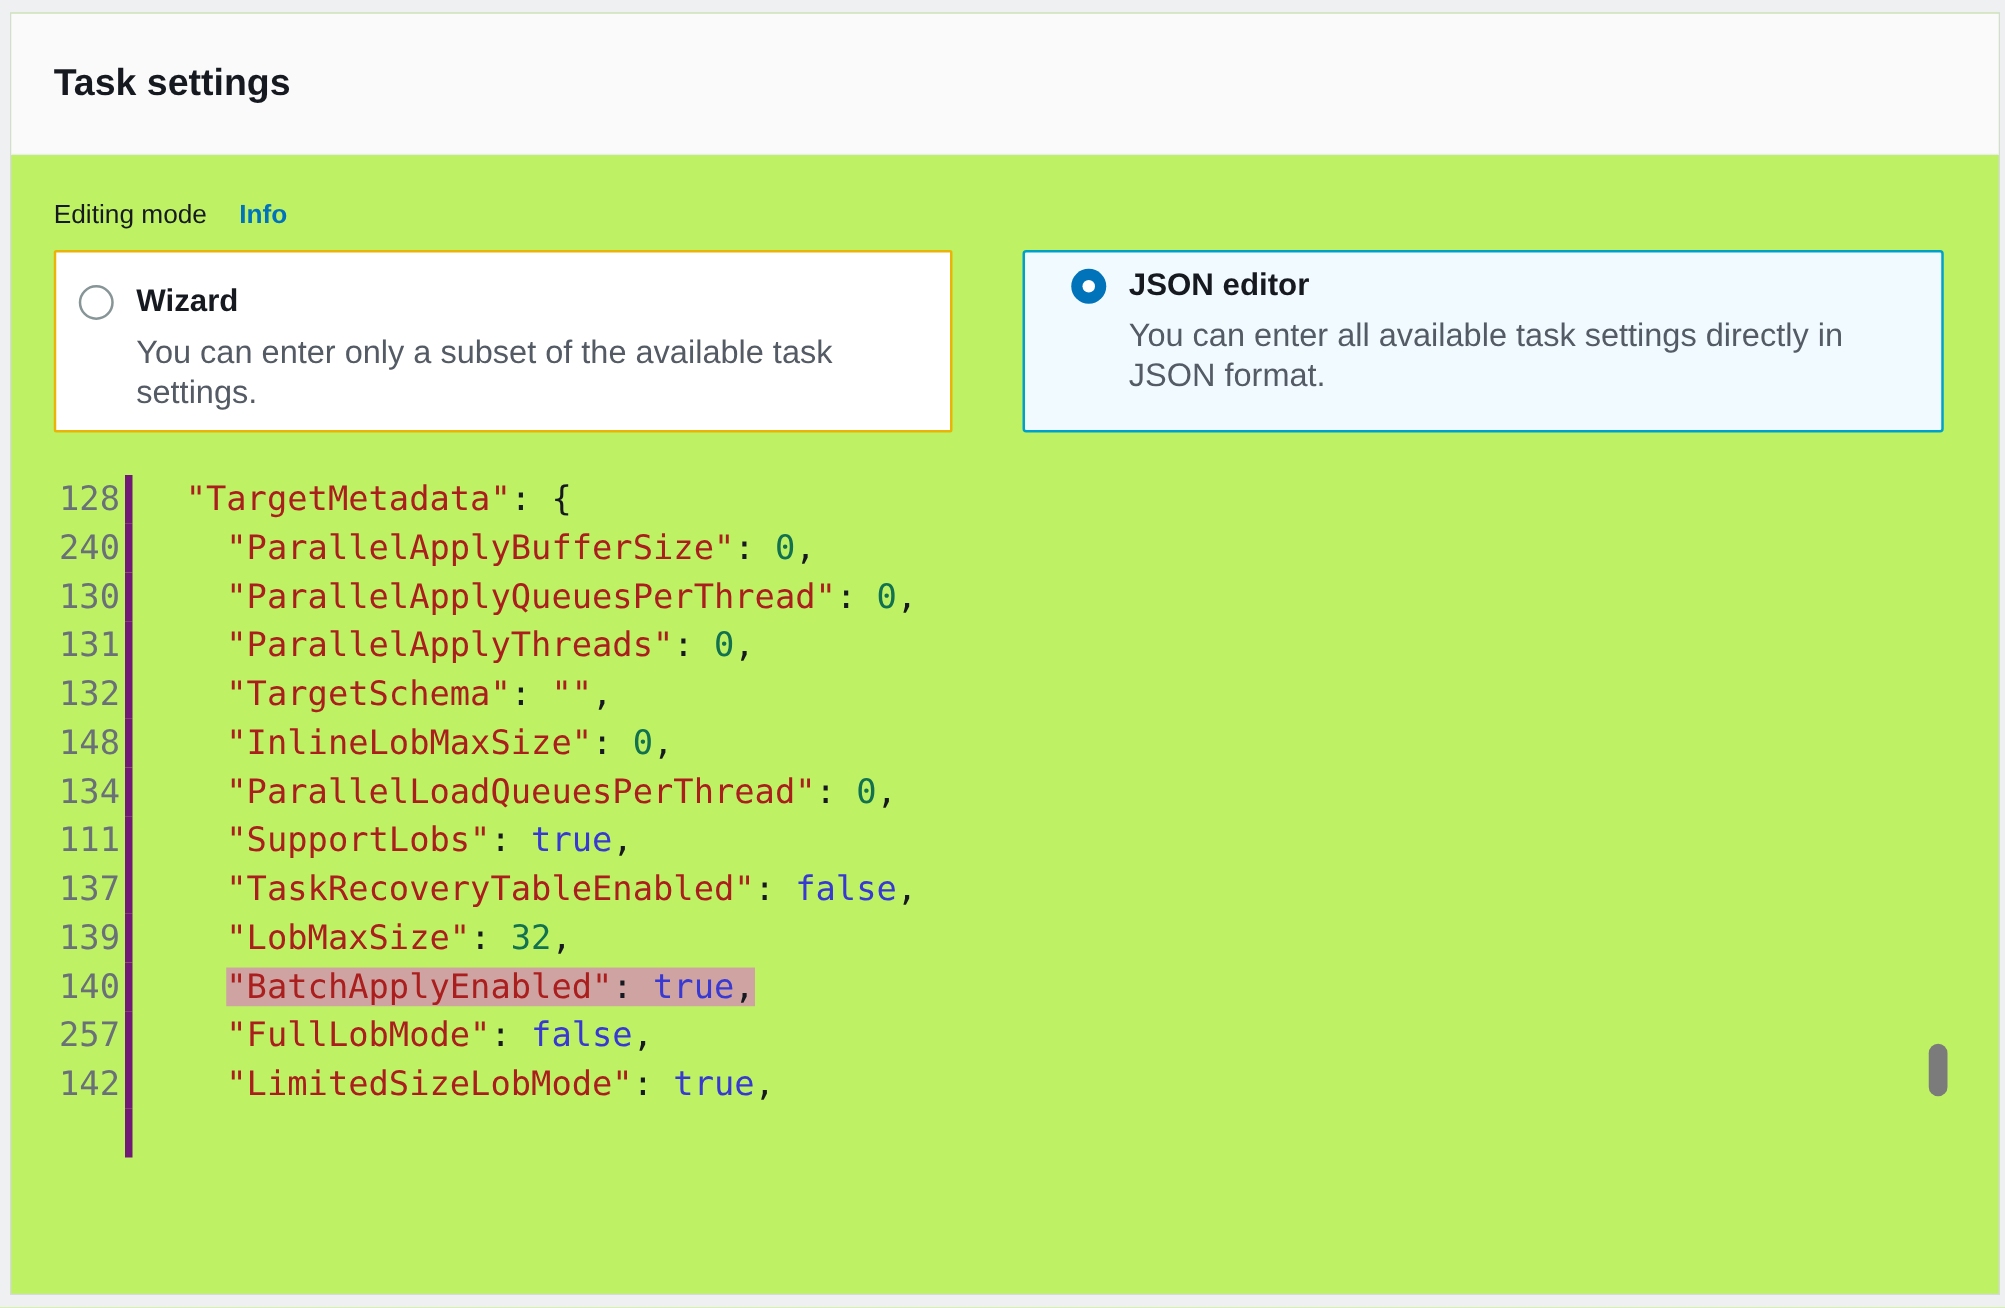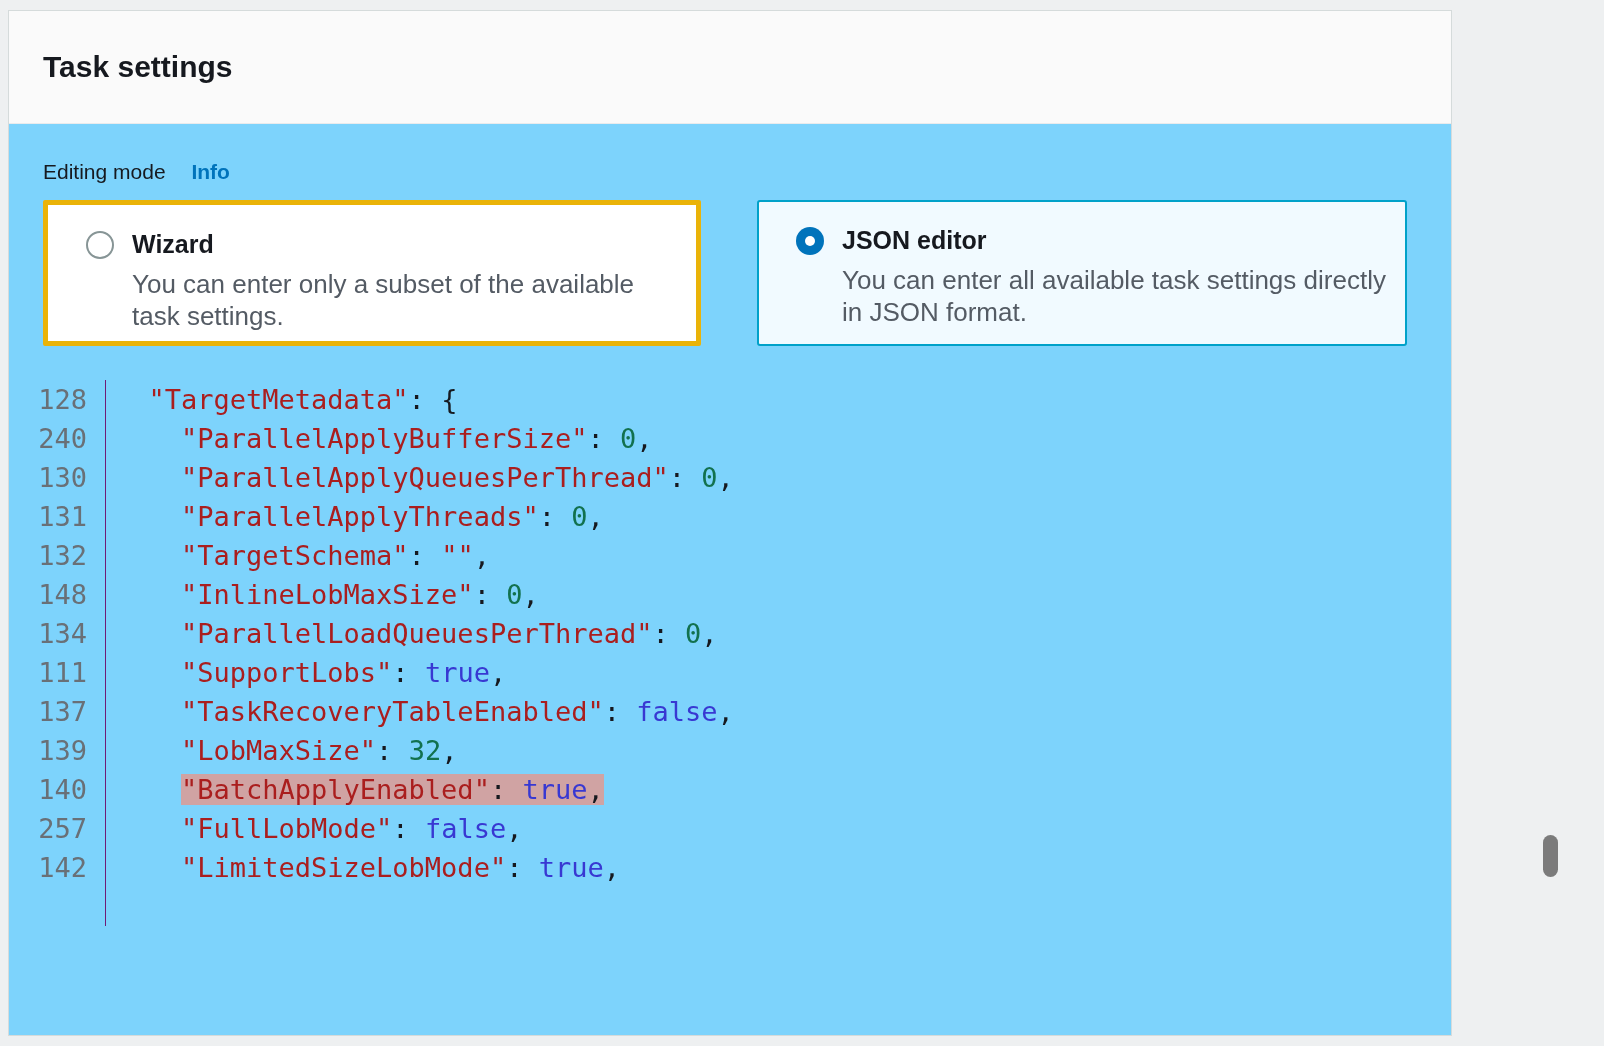--- a/index.html
+++ b/index.html
@@ -7,22 +7,22 @@
   body {
     width:1604px; height:1046px;
     background:#eef0f1;
     font-family:"Liberation Sans", sans-serif;
     position:relative;
     overflow:hidden;
     color:#16191f;
   }
   .panel {
     position:absolute; left:8px; top:10px;
-    width:1444px; height:1026px;
-    background:#7dd3fc;
+    width:1592px; height:1026px;
+    background:#bef264;
     border:1px solid #d5dbdb;
   }
   .panel-header {
     height:113px;
     background:#fafafa;
     border-bottom:1px solid #e9ebed;
     display:flex; align-items:center;
     padding-left:34px;
   }
   .panel-title {
@@ -33,29 +33,29 @@
 
   .field-label-row { font-size:21px; color:#16191f; }
   .info-link {
     color:#0073bb; font-weight:700; text-decoration:none;
     margin-left:20px; cursor:pointer;
   }
 
   .tiles { display:flex; gap:56px; margin-top:16px; }
   .tile {
     flex:1; height:146px;
-    border:5px solid #eab308; border-radius:2px;
+    border:2px solid #eab308; border-radius:2px;
     background:#fff;
-    padding:25px 20px 0 38px;
+    padding:25px 20px 0 18px;
     cursor:pointer;
   }
   .tile.selected {
     background:#f1faff;
     border:2px solid #00a1c9; border-radius:3px;
-    padding:24px 19px 0 37px;
+    padding:12px 19px 0 37px;
   }
   .tile-top { display:flex; align-items:center; }
   .radio {
     width:28px; height:28px; border-radius:50%;
     border:2px solid #879596; background:#fff; flex:none;
   }
   .radio.on { border:none; background:#0073bb; position:relative; }
   .radio.on::after {
     content:""; position:absolute; top:9px; left:9px;
     width:10px; height:10px; border-radius:50%; background:#fff;
@@ -68,23 +68,23 @@
   }
 
   .editor {
     margin:34px 0 0 -34px;
     font-family:"DejaVu Sans Mono", monospace;
     font-size:27px;
   }
   .code-line { display:flex; height:39px; line-height:39px; }
   .gutter {
     flex:none; width:97px;
-    text-align:right; padding-right:18px;
+    text-align:right; padding-right:4px;
     color:#697077;
-    border-right:1px solid #701a75;
+    border-right:6px solid #701a75;
   }
   .code { white-space:pre; padding-left:10px; color:#16191f; }
   .tok-string  { color:#aa1e1e; }
   .tok-number  { color:#12714e; }
   .tok-boolean { color:#3838d2; }
   .tok-punct   { color:#16191f; }
   .hl { background:#d0a3a3; }
 
   .scrollbar-thumb {
     position:absolute; left:1543px; top:835px;

